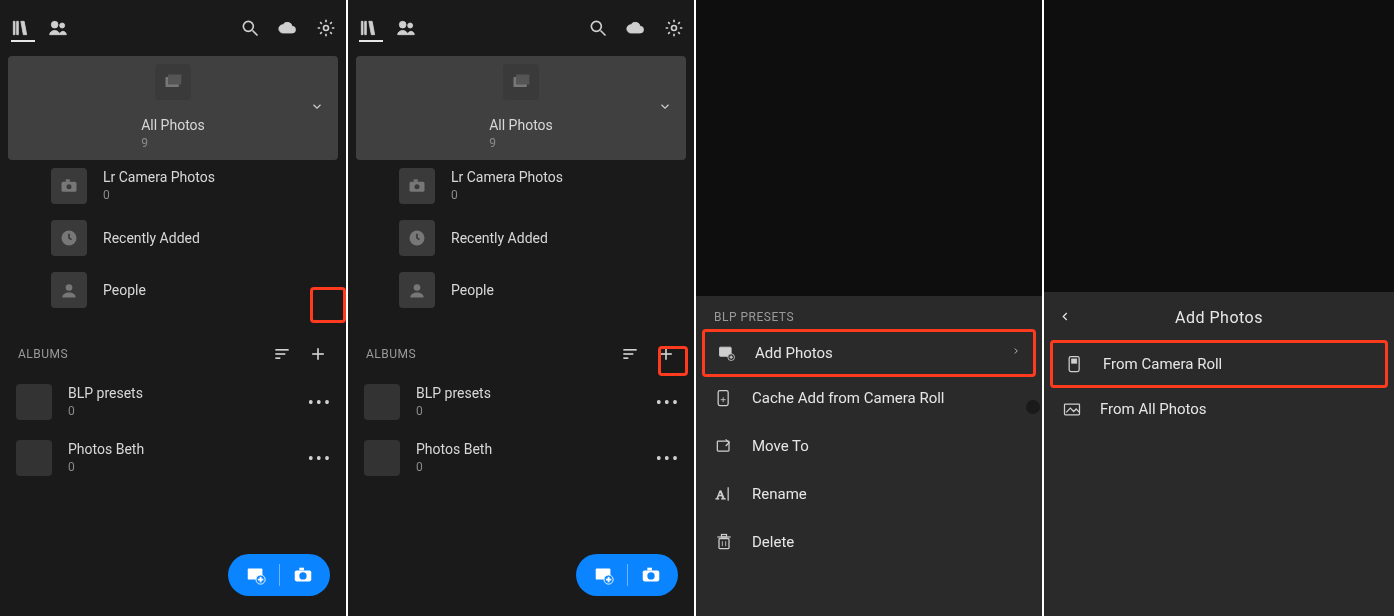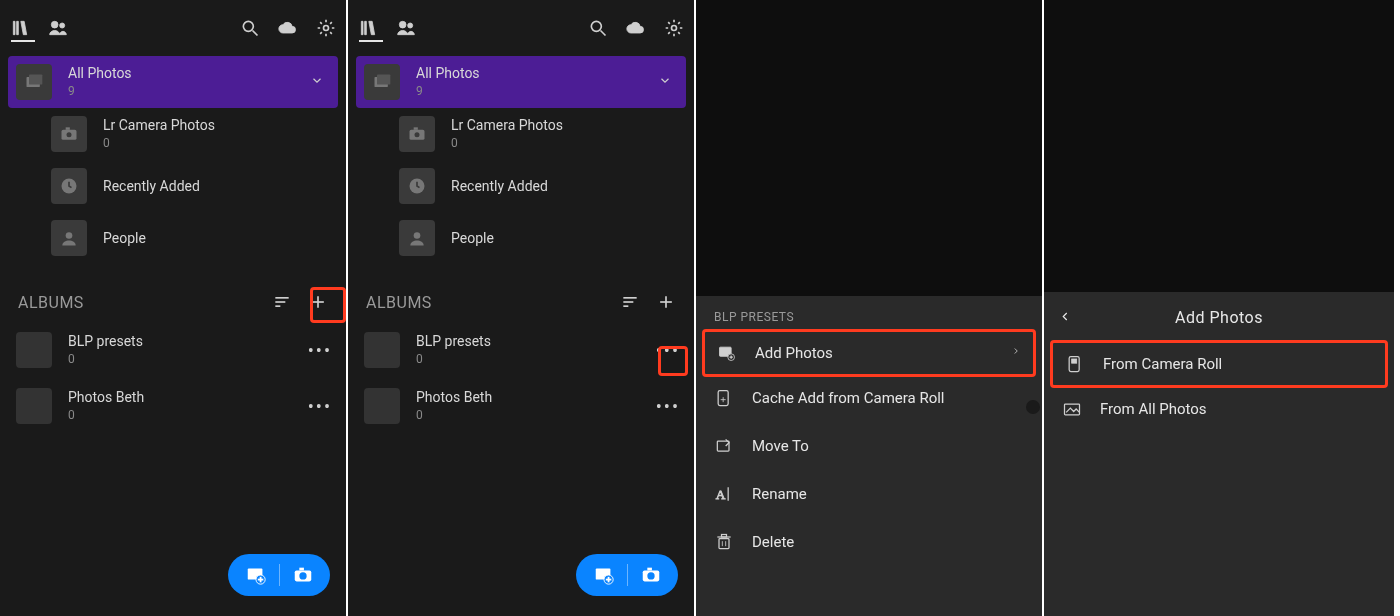--- a/index.html
+++ b/index.html
@@ -9,28 +9,28 @@
   .panel:last-child { border-right: none; width: 350px; }
   .dim::after { content:""; position:absolute; inset:0; background: rgba(0,0,0,0.45); pointer-events:none; }
   .topbar { height: 40px; display:flex; align-items:flex-end; padding: 0 10px 2px 10px; }
   .topbar .left, .topbar .right { display:flex; gap:18px; align-items:center; }
   .topbar .right { margin-left:auto; }
   .ico { width:20px; height:20px; display:flex; align-items:center; justify-content:center; }
   .ico svg { width:20px; height:20px; fill:#cfcfcf; stroke:#cfcfcf; }
   .tab-underline { height:2px; width:24px; background:#e6e6e6; margin-left:11px; }
   .list { padding-top: 14px; }
   .item { display:flex; align-items:center; padding: 8px 12px; gap:16px; position:relative;margin-left:39px; }
-  .item.selected { background:#4c1d95; border-radius:4px; margin: 0 8px; padding: 8px 8px; }
+  .item.selected { background:#404040; border-radius:4px; margin: 0 8px; padding: 8px 8px; flex-direction: column; }
   .thumb { width:36px; height:36px; border-radius:4px; background:#3a3a3a; display:flex; align-items:center; justify-content:center; flex-shrink:0; }
   .thumb svg { width:20px; height:20px; fill:#777; }
   .item-text { display:flex; flex-direction:column; color:#d8d8d8; font-size:14px; line-height:18px; }
   .item-text .count { color:#8a8a8a; font-size:12px; }
   .chev { position:absolute; right:14px; top:50%; transform:translateY(-50%); }
   .chev svg { width:14px; height:14px; fill:none; stroke:#cfcfcf; stroke-width:2; }
-  .section-header { display:flex; align-items:center; padding: 24px 14px 6px 18px; color:#9a9a9a; font-size:16px; letter-spacing:0.5px; }
+  .section-header { display:flex; align-items:center; padding: 24px 14px 6px 18px; color:#9a9a9a; font-size:12px; letter-spacing:0.5px; }
   .section-header .spacer { flex:1; }
   .hicon { width:28px; height:28px; display:flex; align-items:center; justify-content:center; margin-left:8px; }
   .hicon svg { width:20px; height:20px; stroke:#cfcfcf; fill:none; stroke-width:2; }
   .album { display:flex; align-items:center; padding: 10px 16px; gap:16px; position:relative; }
   .album .athumb { width:36px; height:36px; border-radius:4px; background:#333; flex-shrink:0; }
   .album .dots { position:absolute; right:14px; top:50%; transform:translateY(-50%); color:#cfcfcf; font-size:18px; letter-spacing:2px; }
   .highlight { position:absolute; border:3px solid #ff3b1f; border-radius:4px; pointer-events:none; z-index:5; }
   .fab { position:absolute; bottom:20px; right:16px; width:102px; height:42px; background:#0a84ff; border-radius:22px; display:flex; align-items:center; justify-content:center; gap:12px; z-index:6; }
   .fab .sep { width:1px; height:22px; background:rgba(255,255,255,0.4); }
   .fab svg { width:22px; height:22px; fill:#fff; }

